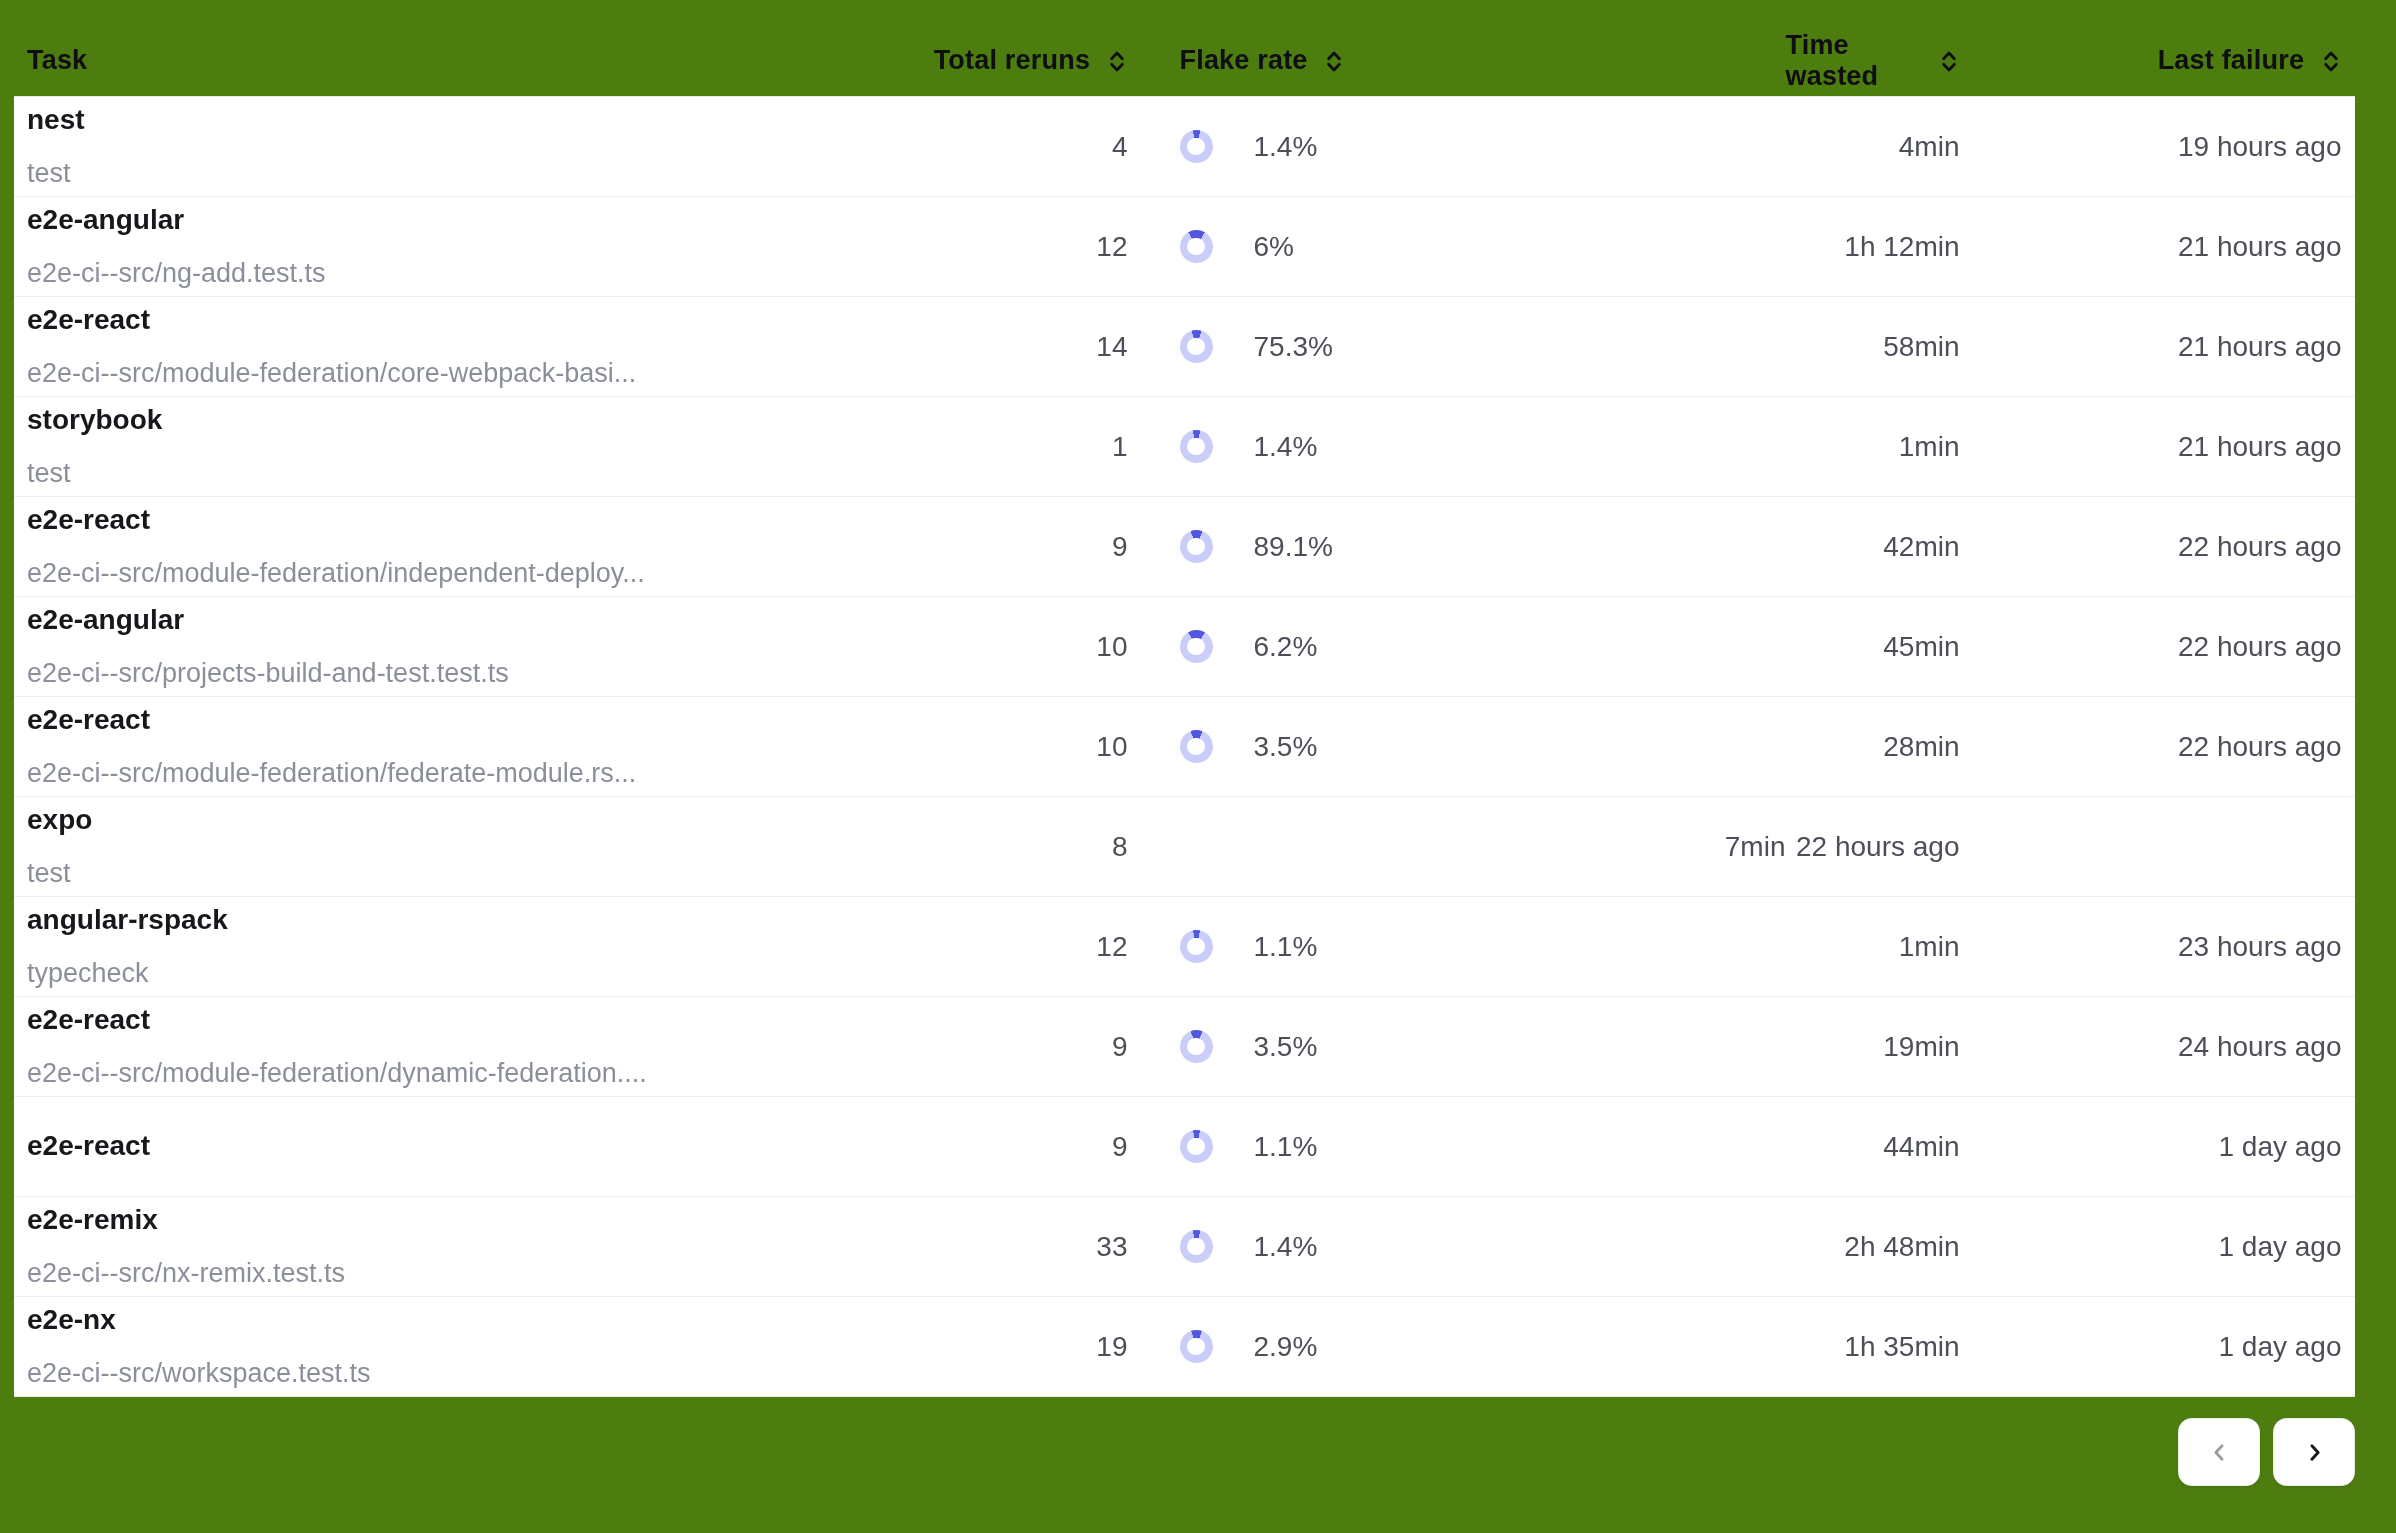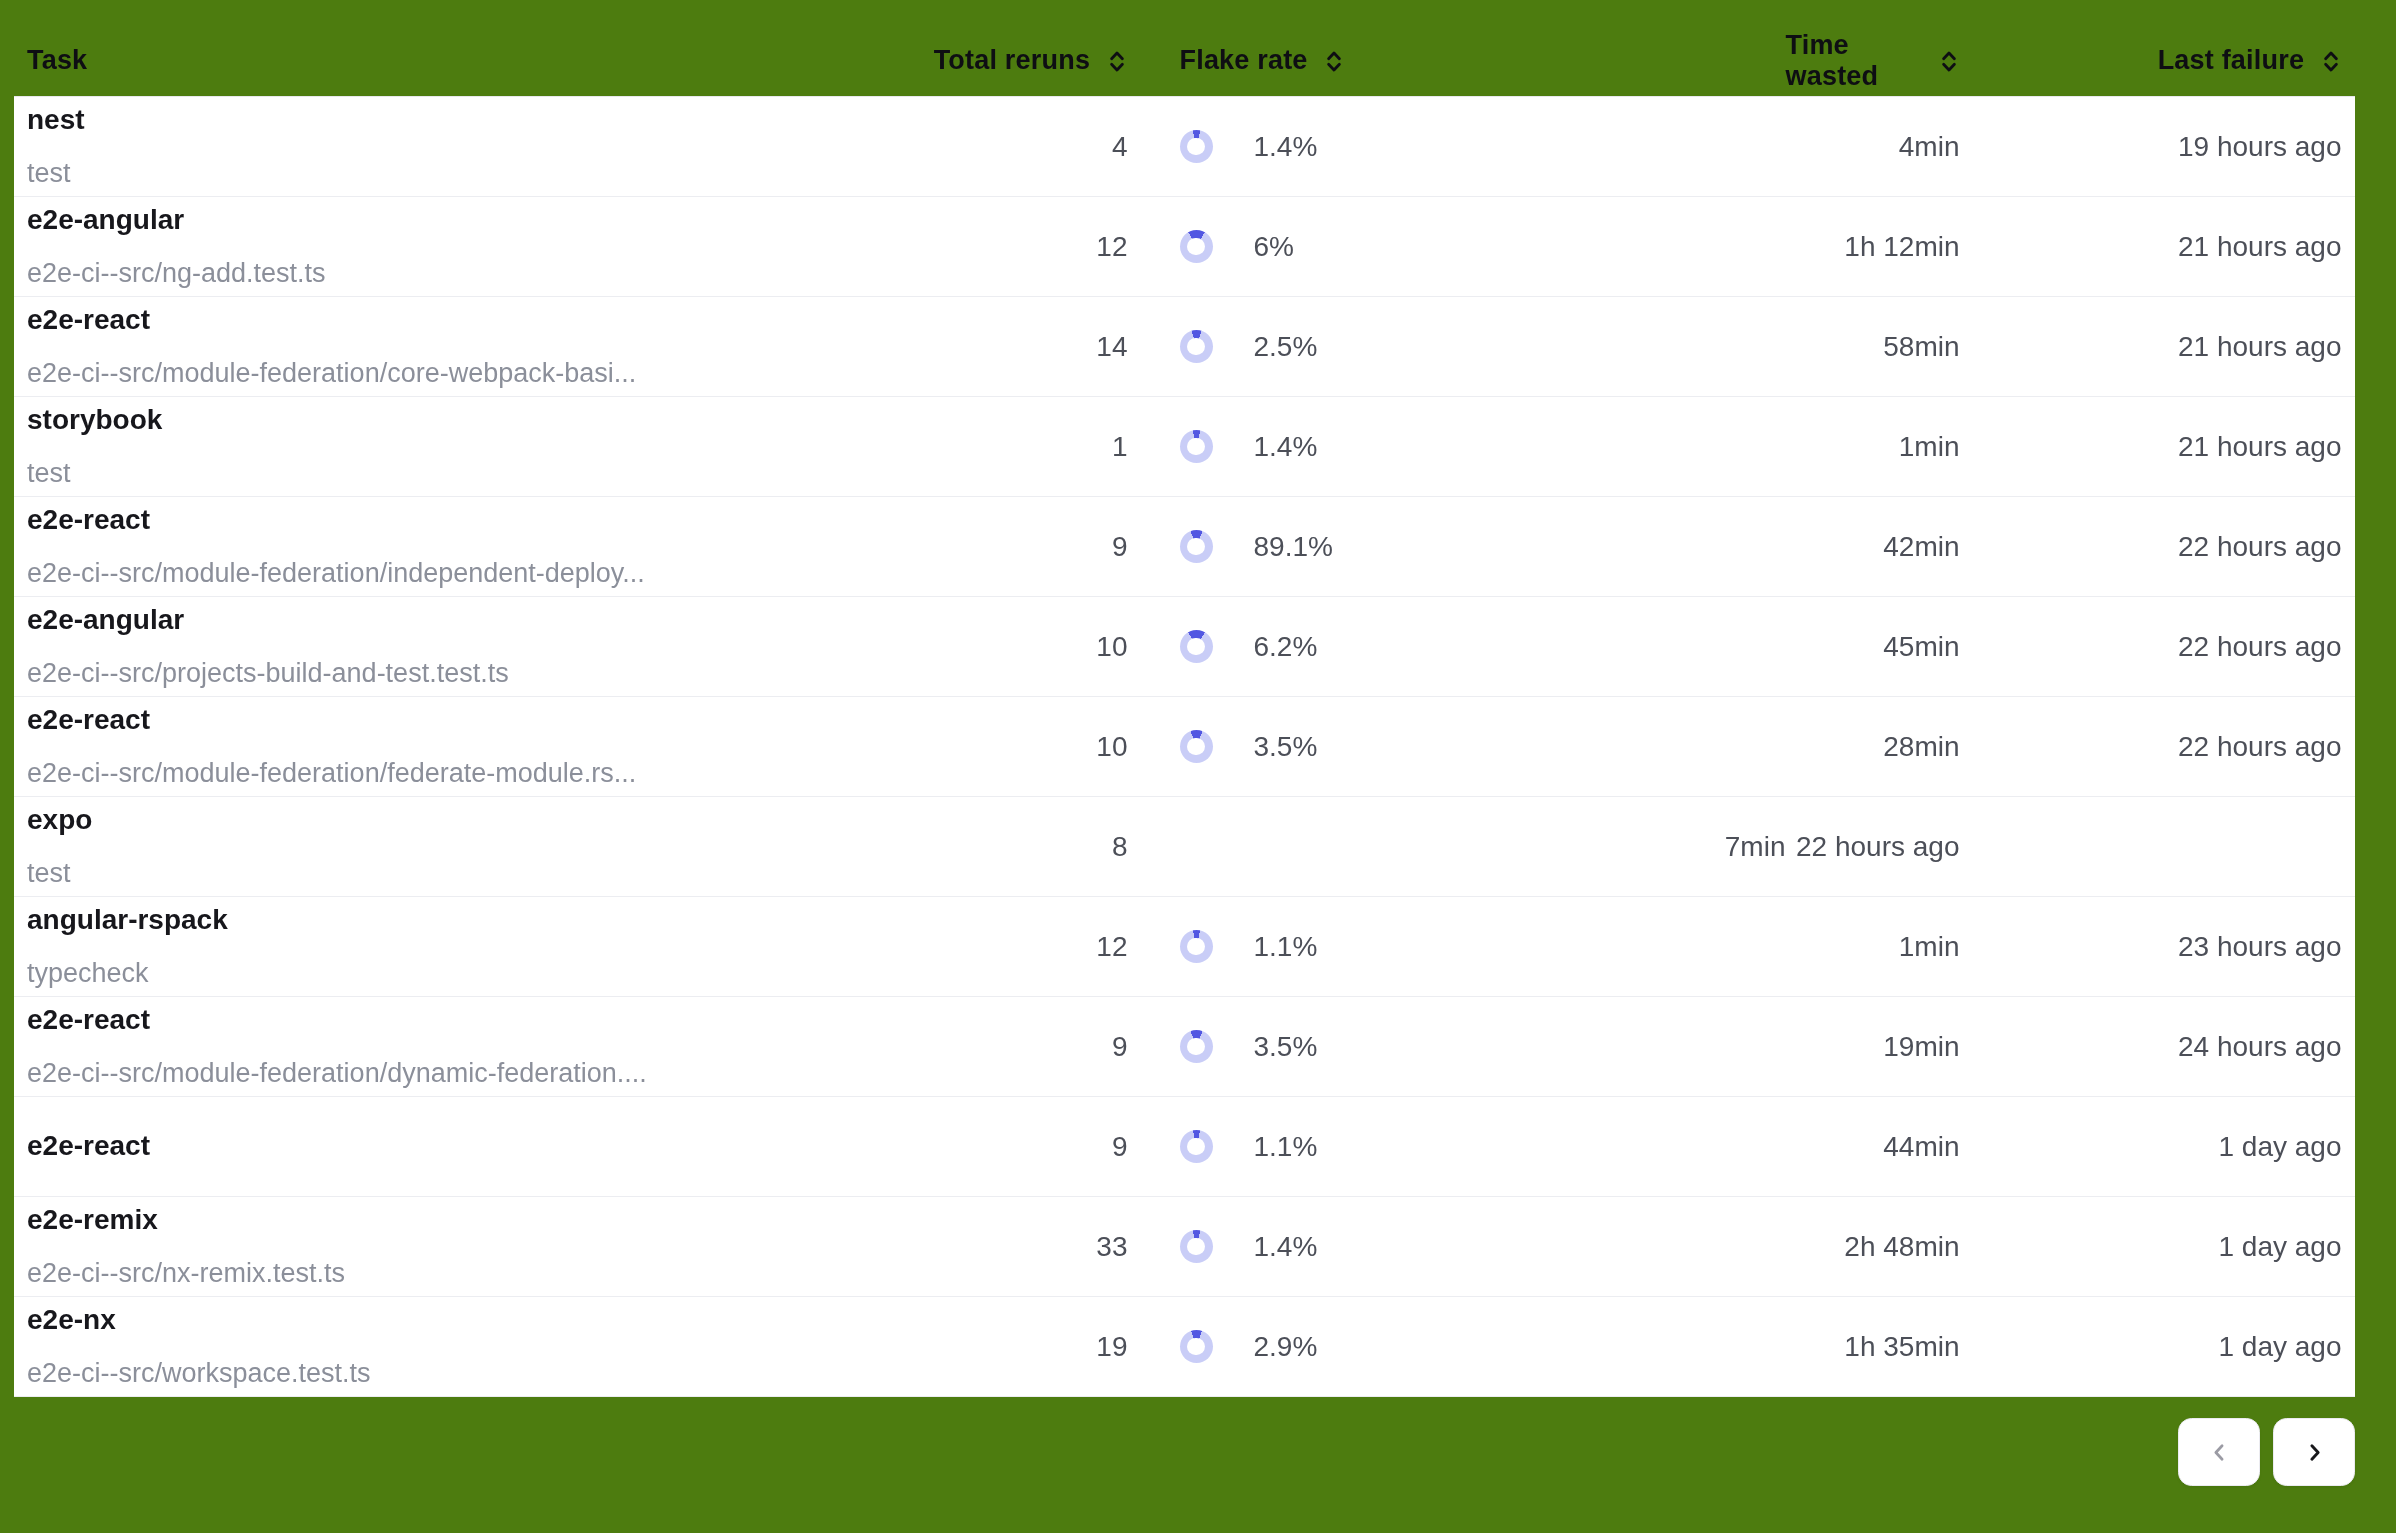--- a/index.html
+++ b/index.html
@@ -197,21 +197,21 @@
   </div>
 
   <div class="row">
     <div class="task-cell">
       <div class="task-name">e2e-react</div>
       <div class="task-target">e2e-ci--src/module-federation/core-webpack-basi...</div>
     </div>
     <div class="num-cell">14</div>
     <div class="flake-cell">
       <span class="donut" style="background: conic-gradient(from -17.75deg, rgb(82, 87, 226) 0deg, rgb(82, 87, 226) 35.5deg, rgb(201, 205, 247) 35.5deg, rgb(201, 205, 247) 360deg);"></span>
-      <span class="flake-value">2.5%</span>
+      <span class="flake-value">75.3%</span>
     </div>
     <div class="num-cell">58min</div>
     <div class="num-cell">21 hours ago</div>
   </div>
 
   <div class="row">
     <div class="task-cell">
       <div class="task-name">storybook</div>
       <div class="task-target">test</div>
     </div>

